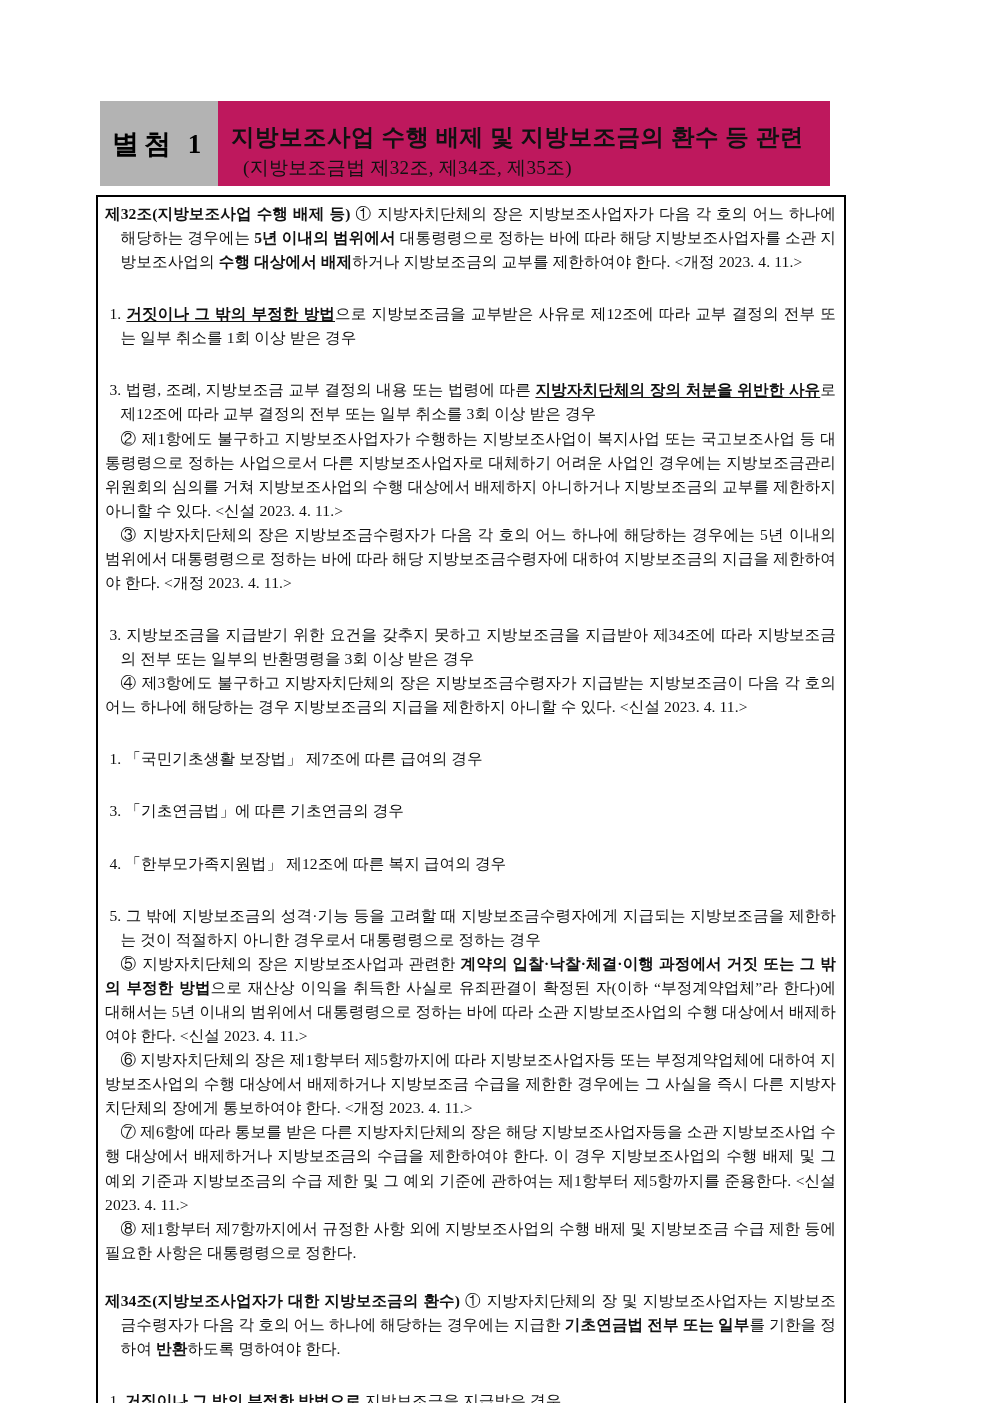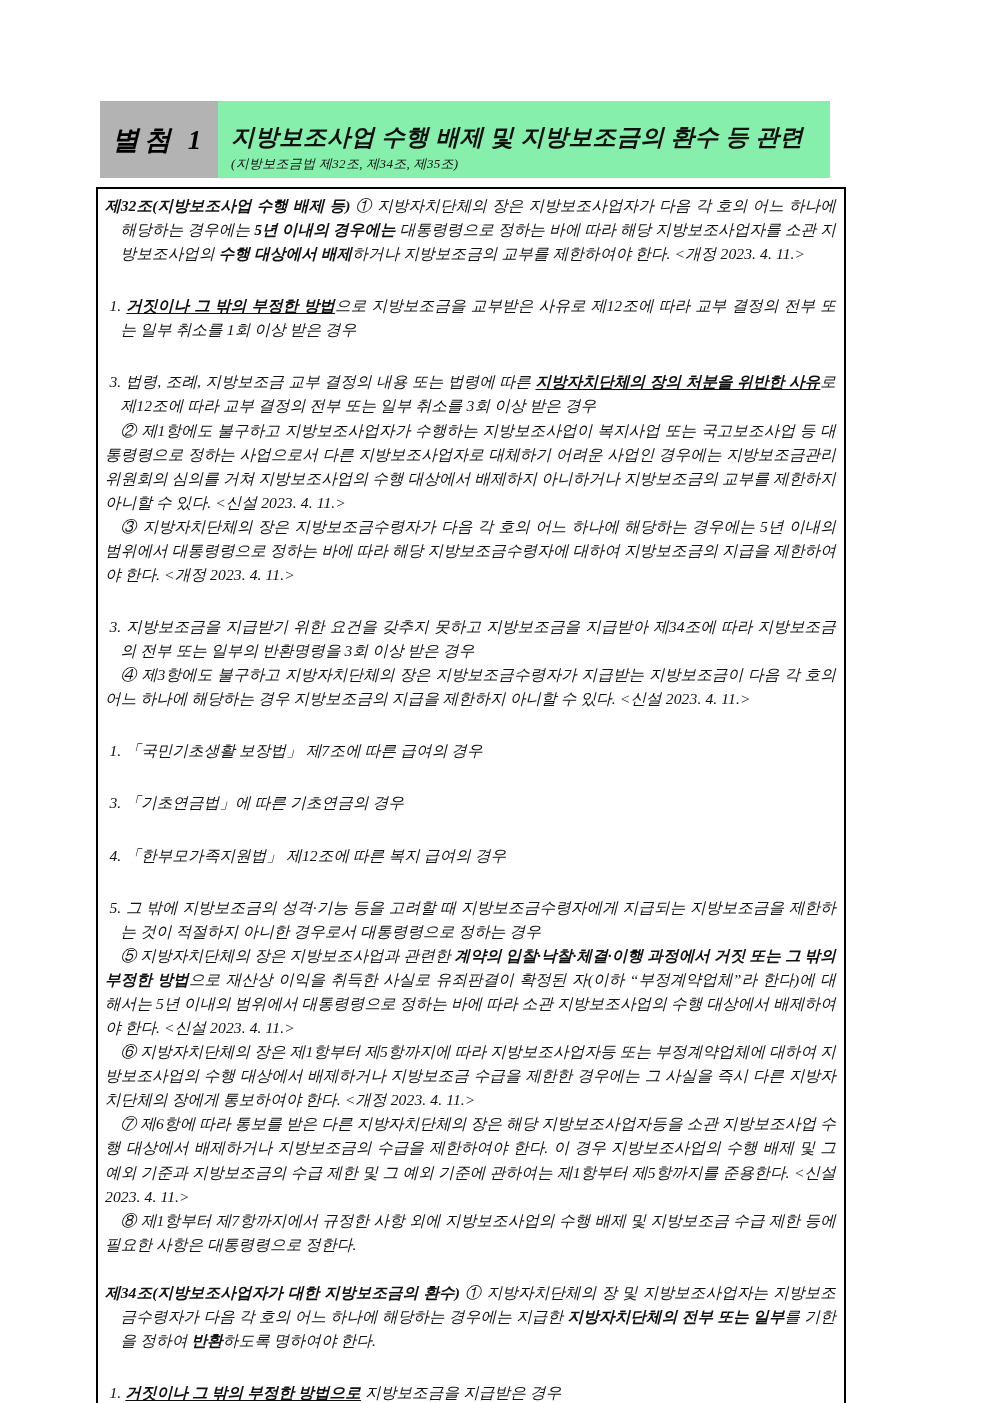--- a/index.html
+++ b/index.html
@@ -6,21 +6,20 @@
   body {
     width: 992px; height: 1403px;
     background: #ffffff;
     color: #111111;
     font-family: "Liberation Serif", "DejaVu Serif", serif;
   }
   .page {
     box-sizing: border-box;
     width: 932px; height: 1403px;
     padding: 101px 86px 0 96px;
-    font-style: italic;
   }
   
   .header {
     display: flex;
     align-items: stretch;
     margin: 0 16px 0 4px;
     min-height: 66px;
   }
   .label-box {
     width: 118px;
@@ -29,36 +28,37 @@
     font-weight: bold;
     font-size: 27px;
     letter-spacing: 5px;
     display: flex;
     align-items: center;
     justify-content: center;
     flex-shrink: 0;
   }
   .title-block {
     flex: 1;
-    background: #86efac;
+    background: #be185d;
     padding: 20px 6px 5px 13px;
     display: flex;
     flex-direction: column;
     justify-content: center;
   }
   .title {
     font-size: 23.5px;
     font-weight: bold;
     letter-spacing: 0.5px;
     white-space: nowrap;
   }
   .subtitle {
-    font-size: 13px;
+    font-size: 19px;
     margin-top: 2px;
     letter-spacing: 0.3px;
+    margin-left: 12px;
   }
   
   .content-box {
     border: 2px solid #000;
     margin-top: 9px;
     padding: 5px 8px 8px 7px;
     font-size: 15.6px;
     line-height: 1.545;
     text-align: justify;
     letter-spacing: 0.1px;
@@ -86,36 +86,36 @@
 
   <div class="header">
     <div class="label-box">별첨 1</div>
     <div class="title-block">
       <div class="title">지방보조사업 수행 배제 및 지방보조금의 환수 등 관련</div>
       <div class="subtitle">(지방보조금법 제32조, 제34조, 제35조)</div>
     </div>
   </div>
 
   <div class="content-box" id="doc-body">
-      <p class="para s-article"><span class="bold">제32조(지방보조사업 수행 배제 등) </span><span>① 지방자치단체의 장은 지방보조사업자가 다음 각 호의 어느 하나에 해당하는 경우에는 </span><span class="bold">5년 이내의 경우에는</span><span> 대통령령으로 정하는 바에 따라 해당 지방보조사업자를 소관 지방보조사업의 </span><span class="bold">수행 대상에서 배제</span><span>하거나 지방보조금의 교부를 제한하여야 한다. &lt;개정 2023. 4. 11.&gt;</span></p>
+      <p class="para s-article"><span class="bold">제32조(지방보조사업 수행 배제 등) </span><span>① 지방자치단체의 장은 지방보조사업자가 다음 각 호의 어느 하나에 해당하는 경우에는 </span><span class="bold">5년 이내의 범위에서</span><span> 대통령령으로 정하는 바에 따라 해당 지방보조사업자를 소관 지방보조사업의 </span><span class="bold">수행 대상에서 배제</span><span>하거나 지방보조금의 교부를 제한하여야 한다. &lt;개정 2023. 4. 11.&gt;</span></p>
       <p class="para s-item"><span>1. </span><span class="bold underline">거짓이나 그 밖의 부정한 방법</span><span>으로 지방보조금을 교부받은 사유로 제12조에 따라 교부 결정의 전부 또는 일부 취소를 1회 이상 받은 경우</span></p>
       <p class="para s-item"><span>3. 법령, 조례, 지방보조금 교부 결정의 내용 또는 법령에 따른 </span><span class="bold underline">지방자치단체의 장의 처분을 위반한 사유</span><span>로 제12조에 따라 교부 결정의 전부 또는 일부 취소를 3회 이상 받은 경우</span></p>
       <p class="para s-circle"><span>② 제1항에도 불구하고 지방보조사업자가 수행하는 지방보조사업이 복지사업 또는 국고보조사업 등 대통령령으로 정하는 사업으로서 다른 지방보조사업자로 대체하기 어려운 사업인 경우에는 지방보조금관리위원회의 심의를 거쳐 지방보조사업의 수행 대상에서 배제하지 아니하거나 지방보조금의 교부를 제한하지 아니할 수 있다. &lt;신설 2023. 4. 11.&gt;</span></p>
       <p class="para s-circle"><span>③ 지방자치단체의 장은 지방보조금수령자가 다음 각 호의 어느 하나에 해당하는 경우에는 5년 이내의 범위에서 대통령령으로 정하는 바에 따라 해당 지방보조금수령자에 대하여 지방보조금의 지급을 제한하여야 한다. &lt;개정 2023. 4. 11.&gt;</span></p>
       <p class="para s-item"><span>3. 지방보조금을 지급받기 위한 요건을 갖추지 못하고 지방보조금을 지급받아 제34조에 따라 지방보조금의 전부 또는 일부의 반환명령을 3회 이상 받은 경우</span></p>
       <p class="para s-circle"><span>④ 제3항에도 불구하고 지방자치단체의 장은 지방보조금수령자가 지급받는 지방보조금이 다음 각 호의 어느 하나에 해당하는 경우 지방보조금의 지급을 제한하지 아니할 수 있다. &lt;신설 2023. 4. 11.&gt;</span></p>
       <p class="para s-item"><span>1.  「국민기초생활 보장법」  제7조에 따른 급여의 경우</span></p>
       <p class="para s-item"><span>3.  「기초연금법」에 따른 기초연금의 경우</span></p>
       <p class="para s-item"><span>4.  「한부모가족지원법」  제12조에 따른 복지 급여의 경우</span></p>
       <p class="para s-item"><span>5. 그 밖에 지방보조금의 성격·기능 등을 고려할 때 지방보조금수령자에게 지급되는 지방보조금을 제한하는 것이 적절하지 아니한 경우로서 대통령령으로 정하는 경우</span></p>
       <p class="para s-circle"><span>⑤ 지방자치단체의 장은 지방보조사업과 관련한 </span><span class="bold">계약의 입찰·낙찰·체결·이행 과정에서 거짓 또는 그 밖의 부정한 방법</span><span>으로 재산상 이익을 취득한 사실로 유죄판결이 확정된 자(이하 “부정계약업체”라 한다)에 대해서는 5년 이내의 범위에서 대통령령으로 정하는 바에 따라 소관 지방보조사업의 수행 대상에서 배제하여야 한다. &lt;신설 2023. 4. 11.&gt;</span></p>
       <p class="para s-circle"><span>⑥ 지방자치단체의 장은 제1항부터 제5항까지에 따라 지방보조사업자등 또는 부정계약업체에 대하여 지방보조사업의 수행 대상에서 배제하거나 지방보조금 수급을 제한한 경우에는 그 사실을 즉시 다른 지방자치단체의 장에게 통보하여야 한다. &lt;개정 2023. 4. 11.&gt;</span></p>
       <p class="para s-circle"><span>⑦ 제6항에 따라 통보를 받은 다른 지방자치단체의 장은 해당 지방보조사업자등을 소관 지방보조사업 수행 대상에서 배제하거나 지방보조금의 수급을 제한하여야 한다. 이 경우 지방보조사업의 수행 배제 및 그 예외 기준과 지방보조금의 수급 제한 및 그 예외 기준에 관하여는 제1항부터 제5항까지를 준용한다. &lt;신설 2023. 4. 11.&gt;</span></p>
       <p class="para s-circle"><span>⑧ 제1항부터 제7항까지에서 규정한 사항 외에 지방보조사업의 수행 배제 및 지방보조금 수급 제한 등에 필요한 사항은 대통령령으로 정한다.</span></p>
       <p class="para s-spacer"></p>
-      <p class="para s-article"><span class="bold">제34조(지방보조사업자가 대한 지방보조금의 환수) </span><span>① 지방자치단체의 장 및 지방보조사업자는 지방보조금수령자가 다음 각 호의 어느 하나에 해당하는 경우에는 지급한 </span><span class="bold">지방자치단체의 전부 또는 일부</span><span>를 기한을 정하여 </span><span class="bold">반환</span><span>하도록 명하여야 한다.</span></p>
+      <p class="para s-article"><span class="bold">제34조(지방보조사업자가 대한 지방보조금의 환수) </span><span>① 지방자치단체의 장 및 지방보조사업자는 지방보조금수령자가 다음 각 호의 어느 하나에 해당하는 경우에는 지급한 </span><span class="bold">기초연금법 전부 또는 일부</span><span>를 기한을 정하여 </span><span class="bold">반환</span><span>하도록 명하여야 한다.</span></p>
       <p class="para s-item"><span>1. </span><span class="bold underline">거짓이나 그 밖의 부정한 방법으로</span><span> 지방보조금을 지급받은 경우</span></p>
       <p class="para s-item"><span>3. 지방보조금을 지급받기 위한 </span><span class="bold underline">요건을 갖추지 못한</span><span> 것으로 밝혀진 경우</span></p>
     </div>
 
   <div class="footer">- 9 -</div>
 
 </div>
 
 </body></html>

